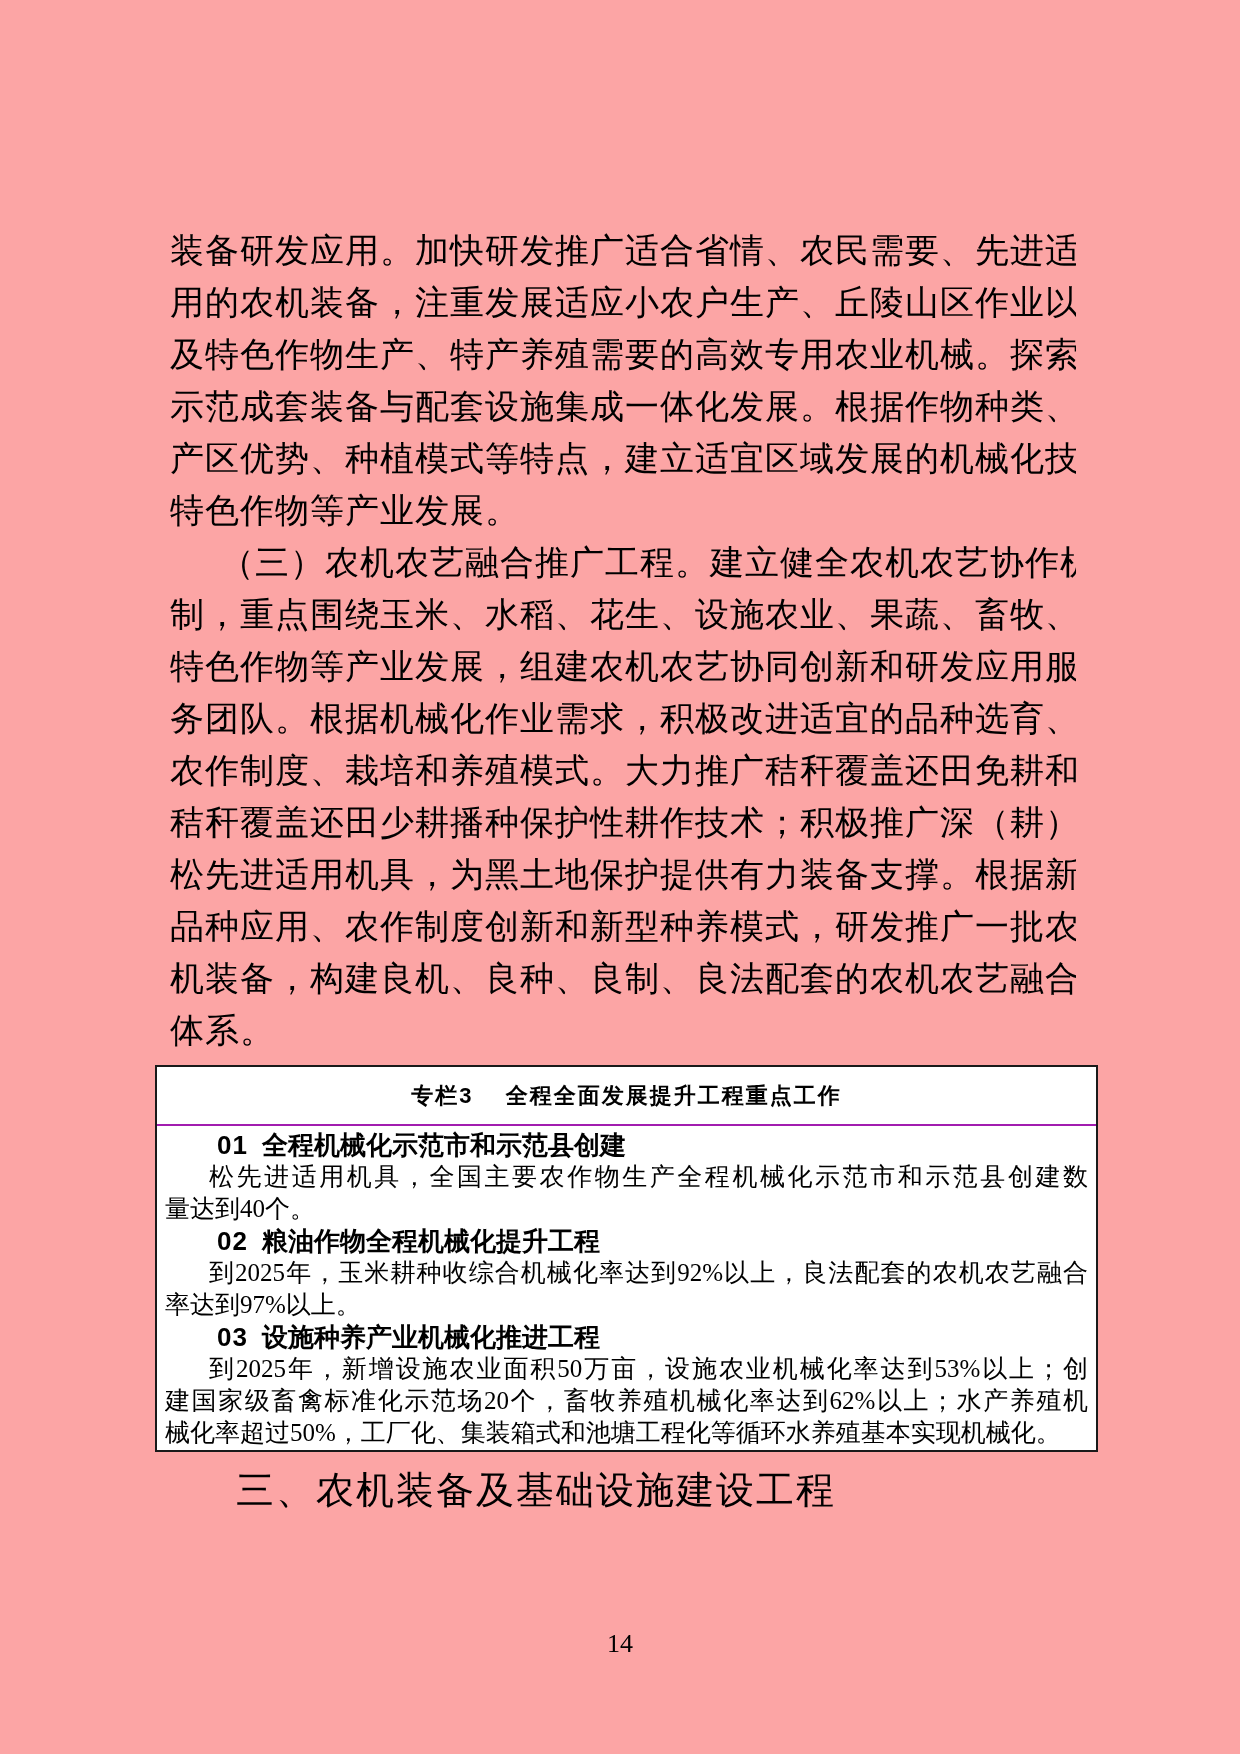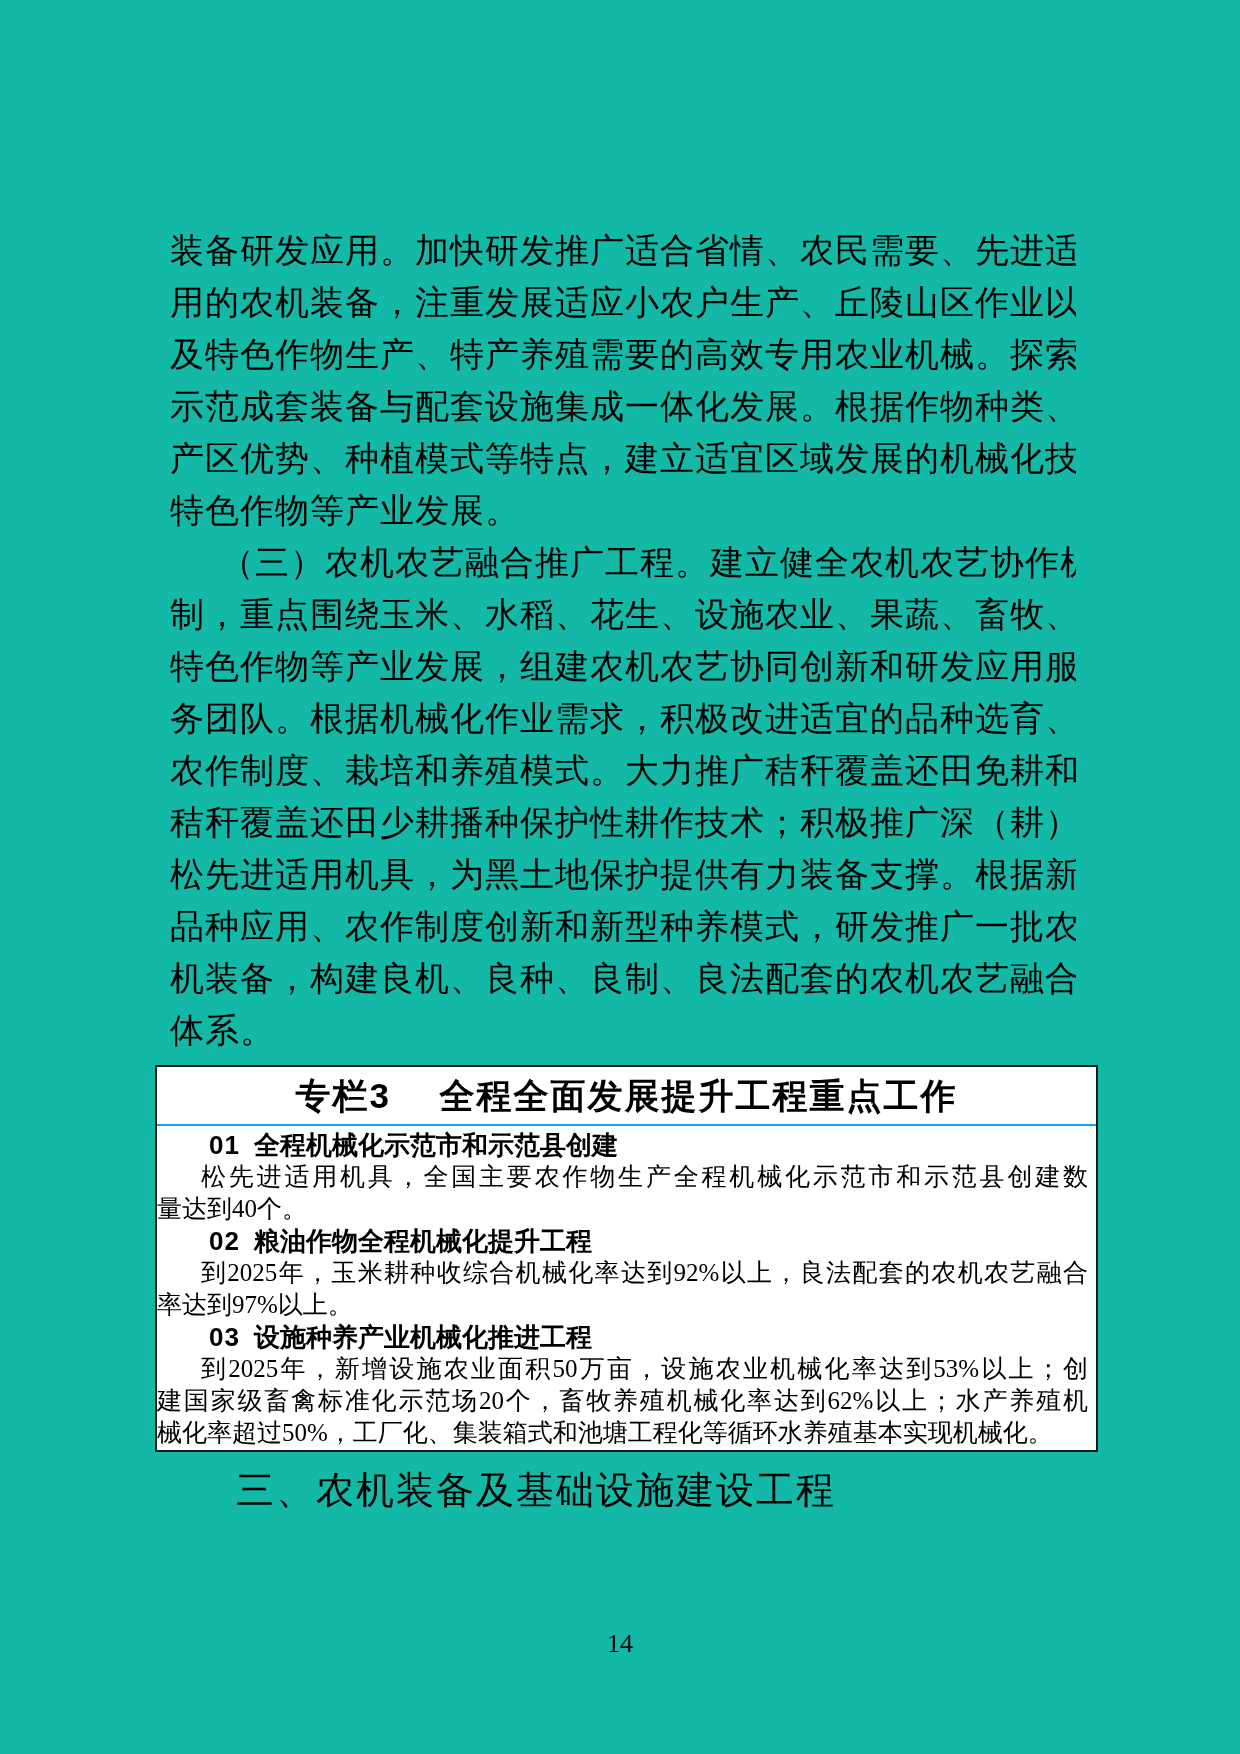--- a/index.html
+++ b/index.html
@@ -5,21 +5,21 @@
   html, body {
     margin: 0;
     padding: 0;
     background: #e8e8e8;
   }
   .page {
     position: relative;
     width: 1240px;
     height: 1754px;
     margin: 0 auto;
-    background: #14b8a6;
+    background: #fca5a5;
     color: #000000;
     font-family: "Liberation Serif", "DejaVu Serif", serif;
     overflow: hidden;
   }
 
   
   .body-text {
     position: absolute;
     left: 170px;
     top: 225px;
@@ -48,30 +48,30 @@
     width: 943px;
     height: 387px;
     box-sizing: border-box;
     border: 2px solid #1a1a1a;
     background: #ffffff;
   }
   .callout-header {
     box-sizing: border-box;
     height: 59px;
     line-height: 57px;
-    border-bottom: 2px solid #0ea5e9;
+    border-bottom: 2px solid #a21caf;
     text-align: center;
     font-family: "Liberation Sans", "DejaVu Sans", sans-serif;
     font-weight: bold;
-    font-size: 35px;
+    font-size: 22px;
     letter-spacing: 2px;
   }
   .callout-body {
     box-sizing: border-box;
-    padding: 3px 8px 0 0;
+    padding: 3px 8px 0 8px;
     border-radius: 13px;
   }
   .box-heading {
     height: 32px;
     line-height: 32px;
     font-family: "Liberation Sans", "DejaVu Sans", sans-serif;
     font-weight: bold;
     font-size: 26px;
     text-indent: 52px;
     overflow: hidden;

